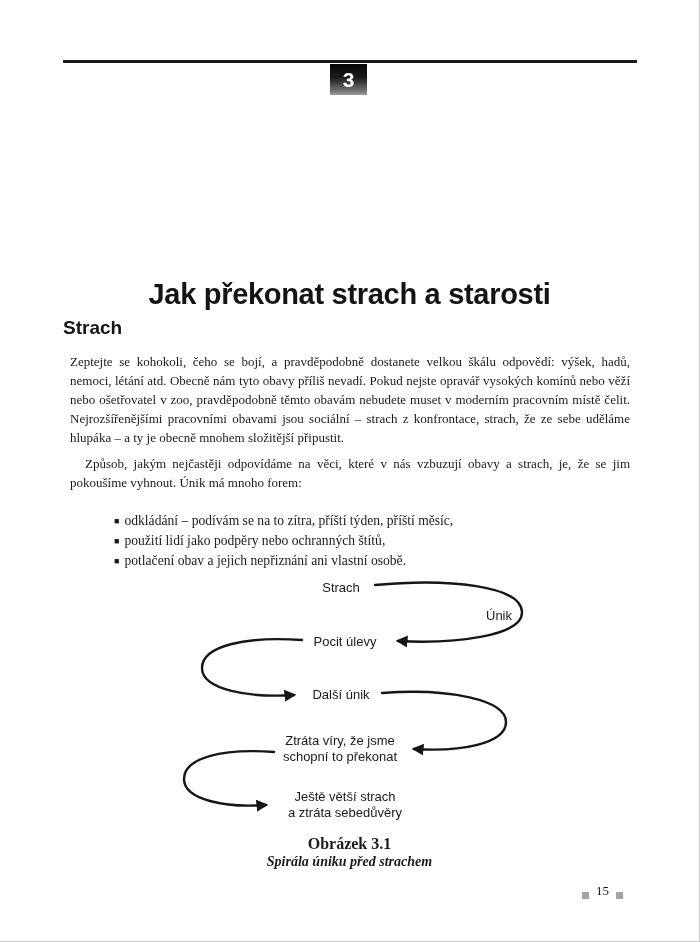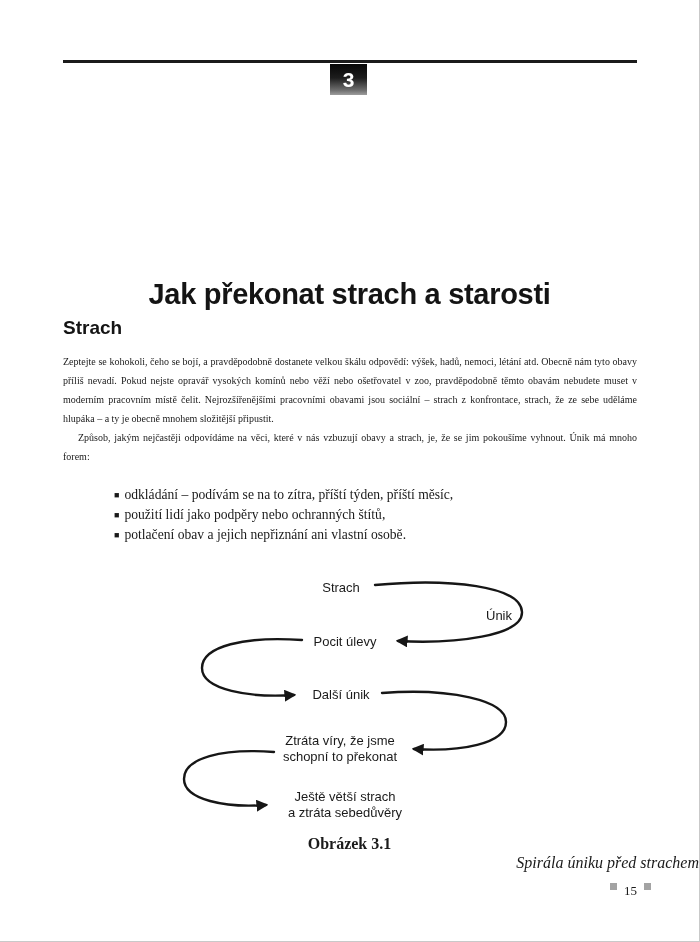--- a/index.html
+++ b/index.html
@@ -49,22 +49,22 @@
     width: 574px;
   }
   .section-heading {
     margin: 0 0 13px 0;
     font-family: "Liberation Sans", sans-serif;
     font-weight: bold;
     font-size: 19px;
     color: #141414;
   }
   .body-par {
-    margin: 0;
-    font-size: 10px;
+    margin: 7px;
+    font-size: 13px;
     line-height: 19px;
     text-align: justify;
   }
   .body-par.indented { text-indent: 15px; }
   .bullet-list {
     margin: 19px 0 8px 0;
     padding: 0;
     list-style: none;
   }
   .bullet-list li {
@@ -99,29 +99,30 @@
   .figure-label {
     position: absolute;
     left: 0; right: 0; top: 835px;
     text-align: center;
     font-weight: bold;
     font-size: 16px;
   }
   .figure-caption {
     position: absolute;
     left: 0; right: 0; top: 854px;
-    text-align: right;
+    text-align: center;
     font-style: italic;
-    font-size: 16px;
+    font-size: 14px;
+    font-weight: bold;
   }
   .footer {
     position: absolute;
-    top: 883px; right: 48px;
+    top: 883px; right: 76px;
     display: flex;
-    align-items: flex-start;
+    align-items: flex-end;
     gap: 7px;
     font-size: 13px;
   }
   .pg-sq {
     width: 7px; height: 7px;
     background: #a3a3a3;
     display: inline-block;
   }
 </style>
 </head>

